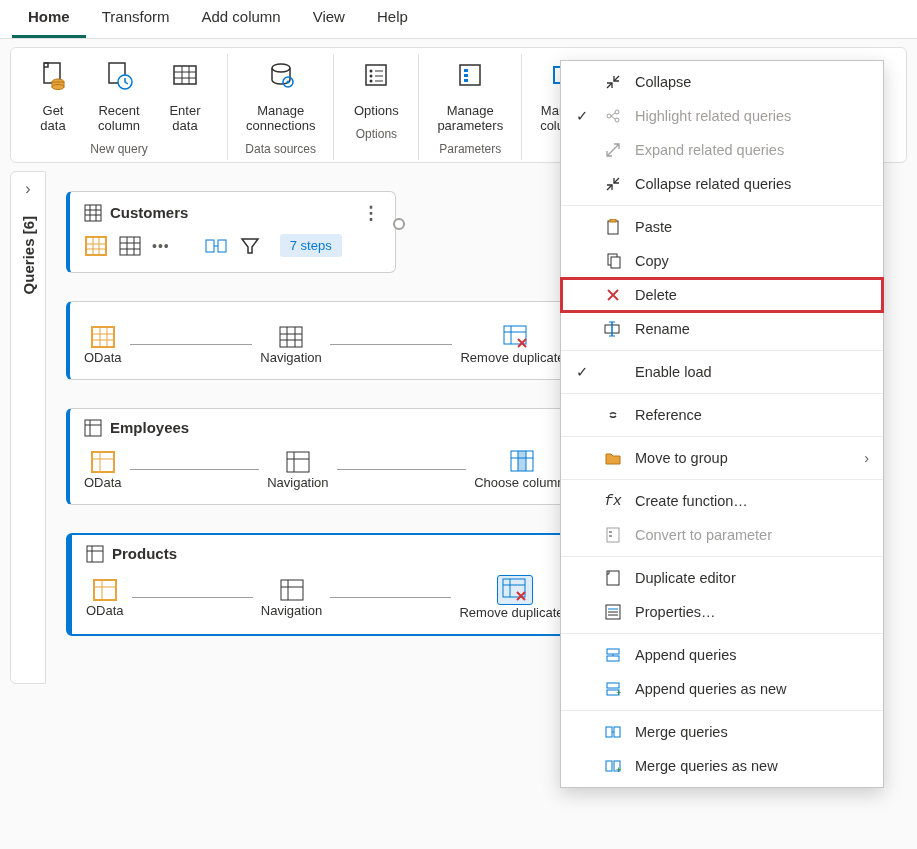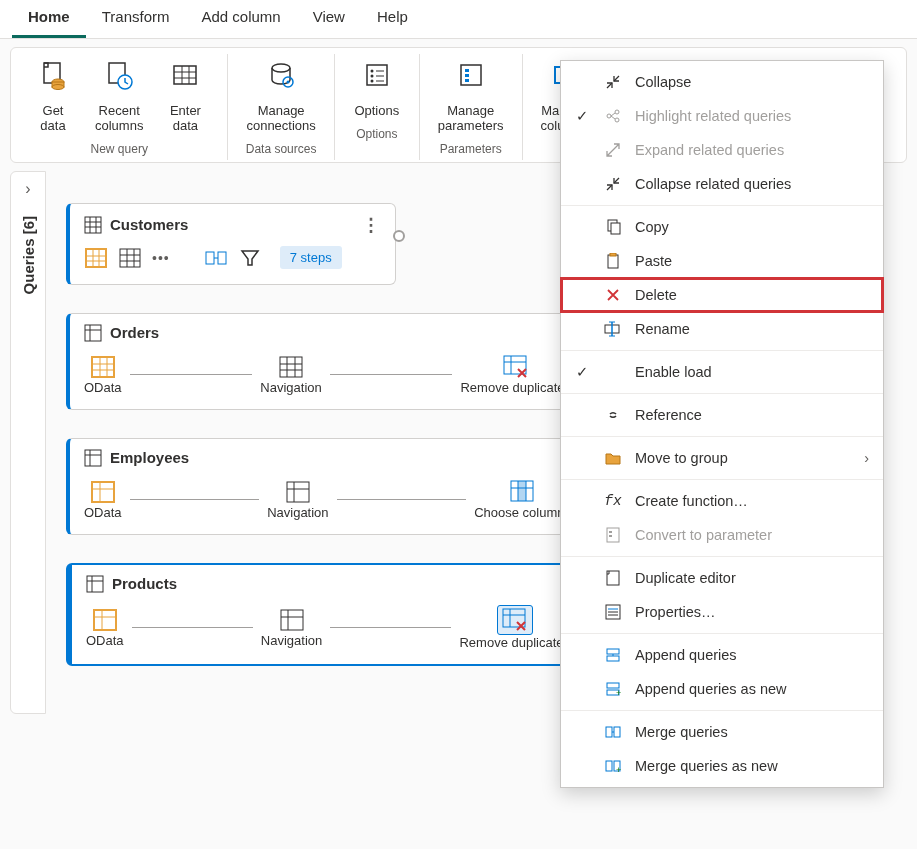--- a/index.html
+++ b/index.html
@@ -21,21 +21,21 @@
 .ribbon-group-label { font-size: 12px; color: #605e5c; margin-top: 4px; padding-bottom: 4px; }
 
 
 .workspace { display: flex; margin: 8px 10px; }
 .side-panel { background: #fff; border: 1px solid #e1dfdd; border-radius: 6px 0 0 6px; padding: 8px 4px; display: flex; flex-direction: column; align-items: center; width: 36px; }
 .side-panel .chev { font-size: 16px; color: #605e5c; cursor: pointer; }
 .side-panel .vtxt { writing-mode: vertical-rl; transform: rotate(180deg); font-weight: 600; margin-top: 18px; font-size: 15px; }
 
 
 .canvas { flex: 1; position: relative; padding: 20px 20px; }
-.query-card { background: #fff; border: 1px solid #d2d0ce; border-radius: 6px; border-left: 4px solid #0078d4; padding: 10px 14px 14px; margin-bottom: 28px; position: relative; width: 520px; margin-top: 12px; }
+.query-card { background: #fff; border: 1px solid #d2d0ce; border-radius: 6px; border-left: 4px solid #0078d4; padding: 10px 14px 14px; margin-bottom: 28px; position: relative; width: 520px; }
 .query-card.selected { border: 2px solid #0078d4; border-left-width: 6px; }
 .card-head { display: flex; align-items: center; gap: 8px; font-weight: 600; font-size: 15px; }
 .card-head .more { margin-left: auto; color: #605e5c; cursor: pointer; font-size: 18px; letter-spacing: 1px; }
 .card-body { display: flex; align-items: center; gap: 8px; margin-top: 12px; }
 .step-chip { display: flex; flex-direction: column; align-items: center; font-size: 13px; }
 .step-chip .sico { width: 26px; height: 26px; display: flex; align-items: center; justify-content: center; }
 .step-chip.boxed .sico { border: 1px solid #0078d4; background: #deecf9; border-radius: 3px; padding: 2px; width: 36px; height: 30px; }
 .connector { flex: 1; height: 1px; background: #a19f9d; min-width: 30px; }
 .mini-row { display: flex; align-items: center; gap: 10px; margin-top: 10px; }
 .mini-ico { width: 24px; height: 24px; display: flex; align-items: center; justify-content: center; }
@@ -89,21 +89,21 @@
       </div>
       <div class="ribbon-btn">
         <span class="ico">
             <svg width="30" height="30">
               <rect x="5" y="3" width="16" height="20" fill="none" stroke="#323130" stroke-width="1.5"></rect>
               <circle cx="21" cy="22" r="7" fill="#fff" stroke="#0078d4" stroke-width="1.5"></circle>
               <path d="M21 18 L21 22 L24 24" stroke="#0078d4" stroke-width="1.5" fill="none"></path>
             </svg>
           </span>
         <span class="lbl" style="white-space:pre-line">Recent
-columns</span>
+column</span>
       </div>
       <div class="ribbon-btn">
         <span class="ico">
             <svg width="30" height="30">
               <rect x="4" y="6" width="22" height="18" fill="none" stroke="#323130" stroke-width="1.5"></rect>
               <line x1="4" y1="12" x2="26" y2="12" stroke="#323130"></line>
               <line x1="4" y1="18" x2="26" y2="18" stroke="#323130"></line>
               <line x1="12" y1="6" x2="12" y2="24" stroke="#323130"></line>
               <line x1="19" y1="6" x2="19" y2="24" stroke="#323130"></line>
             </svg>
@@ -246,30 +246,20 @@
               <path d="M2 3 L18 3 L12 11 L12 17 L8 17 L8 11 Z" fill="none" stroke="#323130" stroke-width="1.5"></path>
             </svg>
           </span>
         <span class="steps-badge">7 steps</span>
       </div>
       <div class="node-dot"></div>
     </div>
     <div class="curve"></div>
 
     <div class="query-card">
-      <div class="card-head">
-        <span class="mi-ico">
-            <svg width="18" height="18">
-              <rect x="1" y="1" width="16" height="16" fill="none" stroke="#323130"></rect>
-              <line x1="1" y1="6" x2="17" y2="6" stroke="#323130"></line>
-              <line x1="6" y1="1" x2="6" y2="17" stroke="#323130"></line>
-            </svg>
-          </span>
-        <span>Orders</span>
-      </div>
       <div class="card-body">
         <div class="step-chip">
             <span class="sico">
               <svg width="24" height="22">
                 <rect width="24" height="22" fill="#e8a33d"></rect>
                 <rect x="2" y="2" width="20" height="18" fill="#fff"></rect>
                 <line x1="2" y1="8" x2="22" y2="8" stroke="#e8a33d"></line>
                 <line x1="2" y1="14" x2="22" y2="14" stroke="#e8a33d"></line>
                 <line x1="9" y1="2" x2="9" y2="20" stroke="#e8a33d"></line>
                 <line x1="16" y1="2" x2="16" y2="20" stroke="#e8a33d"></line>
@@ -449,35 +439,35 @@
           <path d="M2 14 L7 9 M14 2 L9 7" stroke="#323130" stroke-width="1.3"></path>
         </svg>
       </span>
       <span>Collapse related queries</span>
     </div>
   <div class="menu-sep"></div>
   <div class="menu-item">
       <span class="mi-check"></span>
       <span class="mi-ico">
         <svg width="16" height="16">
+          <rect x="3" y="2" width="10" height="13" fill="none" stroke="#323130"></rect>
+          <rect x="5" y="0" width="6" height="3" fill="#e8a33d" stroke="#b77617"></rect>
+        </svg>
+      </span>
+      <span>Paste</span>
+    </div>
+  <div class="menu-item">
+      <span class="mi-check"></span>
+      <span class="mi-ico">
+        <svg width="16" height="16">
           <rect x="3" y="1" width="9" height="11" fill="none" stroke="#323130"></rect>
           <rect x="6" y="4" width="9" height="11" fill="#fff" stroke="#323130"></rect>
         </svg>
       </span>
       <span>Copy</span>
-    </div>
-  <div class="menu-item">
-      <span class="mi-check"></span>
-      <span class="mi-ico">
-        <svg width="16" height="16">
-          <rect x="3" y="2" width="10" height="13" fill="none" stroke="#323130"></rect>
-          <rect x="5" y="0" width="6" height="3" fill="#e8a33d" stroke="#b77617"></rect>
-        </svg>
-      </span>
-      <span>Paste</span>
     </div>
   <div class="menu-item highlight">
       <span class="mi-check"></span>
       <span class="mi-ico">
         <svg width="16" height="16">
           <path d="M3 3 L13 13 M13 3 L3 13" stroke="#d13438" stroke-width="1.8"></path>
         </svg>
       </span>
       <span>Delete</span>
     </div>

